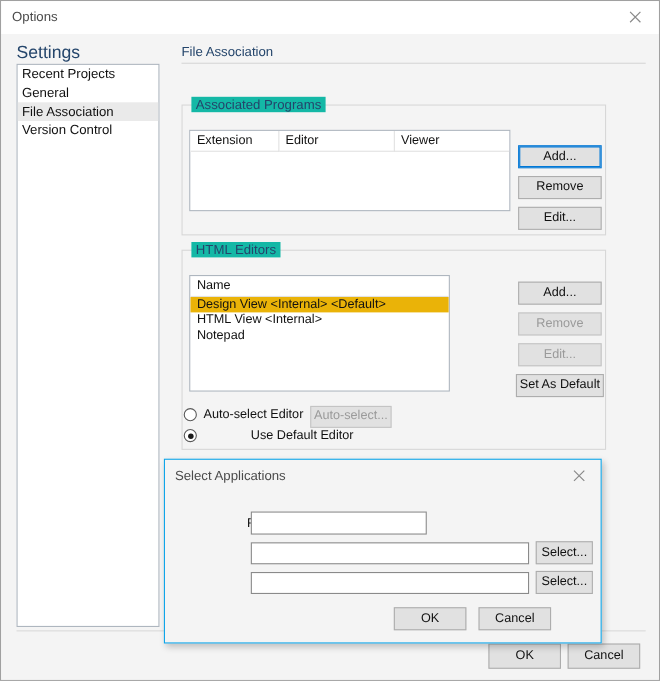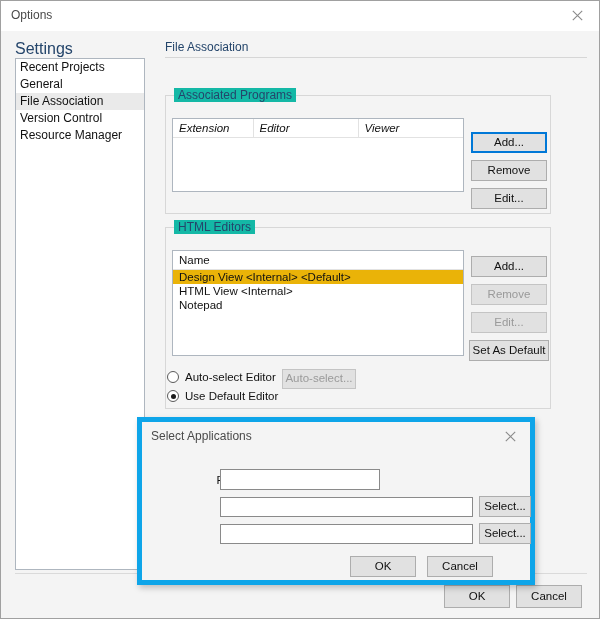--- a/index.html
+++ b/index.html
@@ -121,23 +121,23 @@
 
   
   .listbox {
     position: absolute;
     background: #ffffff;
     border: 1px solid #aeb6bf;
     box-sizing: border-box;
     overflow: hidden;
   }
   #assoc-table { left: 6px; top: 22px; width: 292px; height: 74px; }
-  #html-list   { left: 6px; top: 22px; width: 292px; height: 106px; }
-
-  .tbl { width: 100%; border-collapse: collapse; table-layout: fixed; font-style: italic; }
+  #html-list   { left: 6px; top: 22px; width: 237px; height: 106px; }
+
+  .tbl { width: 100%; border-collapse: collapse; table-layout: fixed; }
   .tbl th {
     font-size: 11.5px;
     font-weight: normal;
     color: #111111;
     text-align: left;
     padding: 3px 0 3px 6px;
     background: #ffffff;
     border-right: 1px solid #e2e2e2;
     border-bottom: 1px solid #e2e2e2;
     white-space: nowrap;
@@ -210,21 +210,21 @@
   .radio-row {
     position: absolute;
     display: flex;
     align-items: center;
     font-size: 11.5px;
     color: #111111;
     cursor: default;
     white-space: nowrap;
   }
   #radio-auto { left: 166px; top: 340px; }
-  #radio-def  { left: 166px; top: 359px; }
+  #radio-def  { left: 166px; top: 359px; gap: 43px; }
   .radio-dot {
     width: 12px; height: 12px;
     border: 1px solid #5a5a5a;
     border-radius: 50%;
     background: #ffffff;
     margin-right: 6px;
     box-sizing: border-box;
     position: relative;
     flex: none;
   }
@@ -244,24 +244,24 @@
     left: 14px; top: 542px;
     width: 572px; height: 1px;
     background: #dadada;
   }
   #btn-ok     { left: 443px; top: 554px; width: 66px; height: 23px; }
   #btn-cancel { left: 515px; top: 554px; width: 66px; height: 23px; }
 
   
   #dialog {
     position: absolute;
-    left: 136px; top: 386px;
+    left: 148px; top: 386px;
     width: 398px; height: 168px;
     background: #f4f4f4;
-    border: 5px solid #0ea5e9;
+    border: 1px solid #0ea5e9;
     box-sizing: border-box;
     box-shadow: 2px 3px 6px rgba(0,0,0,0.22);
   }
   #dialog .dlg-title {
     position: absolute;
     left: 9px; top: 7px;
     font-size: 12px;
     color: #4a4a4a;
   }
   #dialog .dlg-close {
@@ -317,21 +317,20 @@
   </div>
 
   <div class="winbody">
 
     <div class="settings-label">Settings</div>
     <div class="settings-list" id="settings-list">
         <div class="item">Recent Projects</div>
         <div class="item">General</div>
         <div class="item selected">File Association</div>
         <div class="item">Version Control</div>
-        <div class="item">Resource Manager</div>
       </div>
 
     <div class="pane-title">File Association</div>
     <div class="pane-rule"></div>
 
     <div class="groupbox" id="group-associated">
       <div class="legend">Associated Programs</div>
       <div class="listbox" id="assoc-table">
           <table class="tbl">
             <colgroup>

